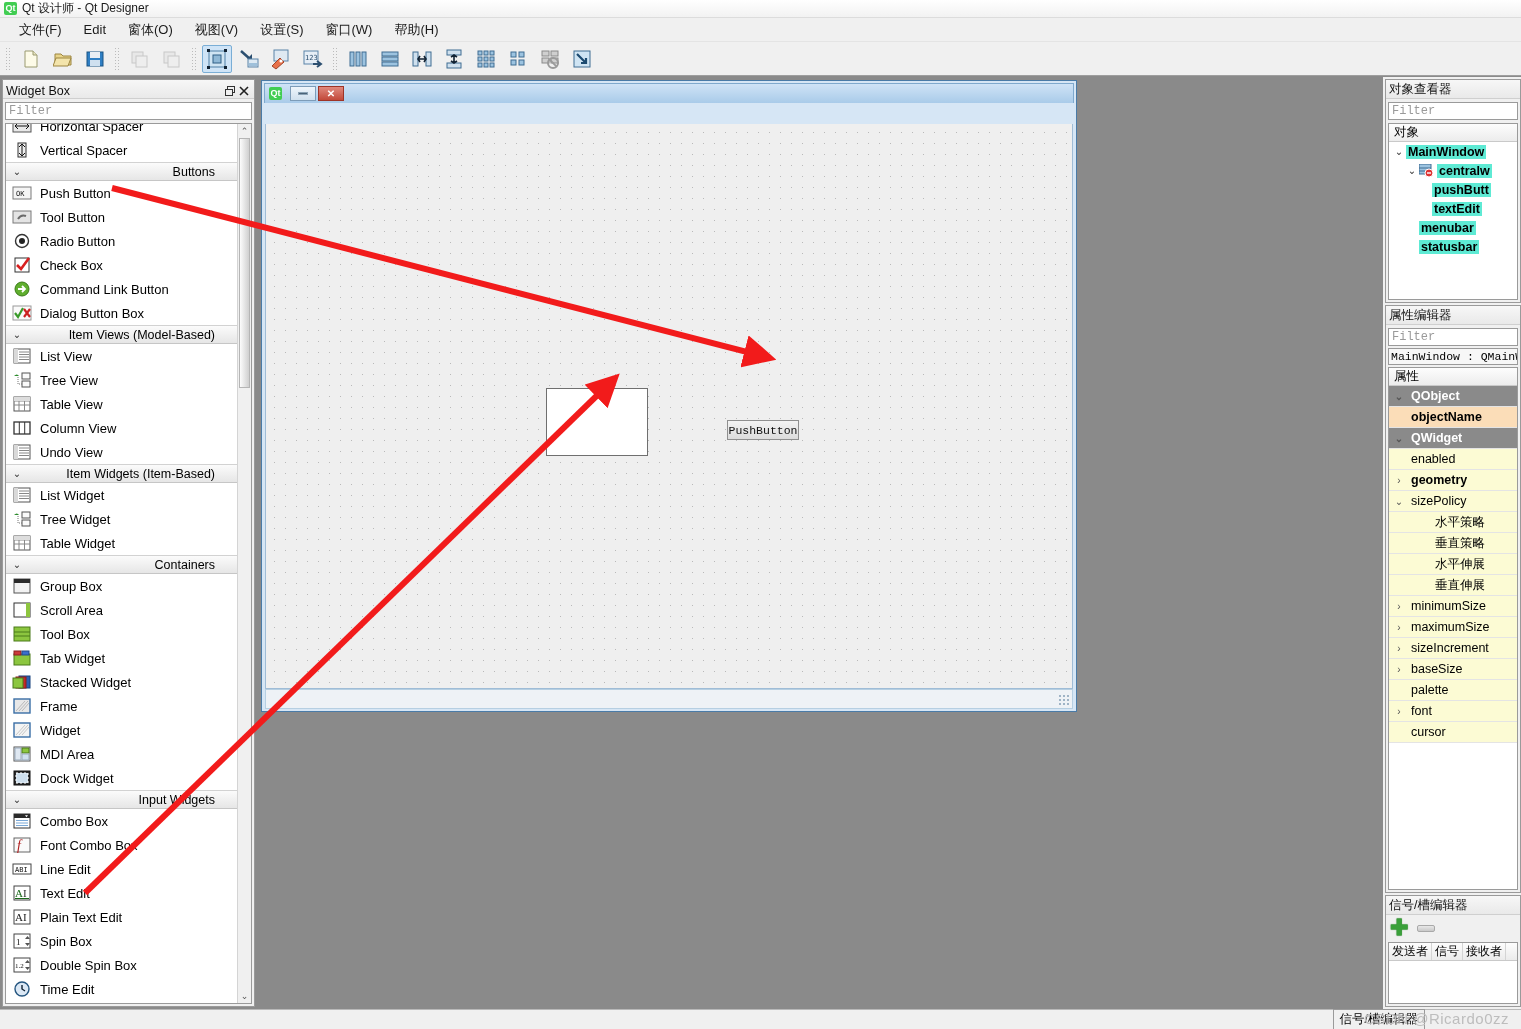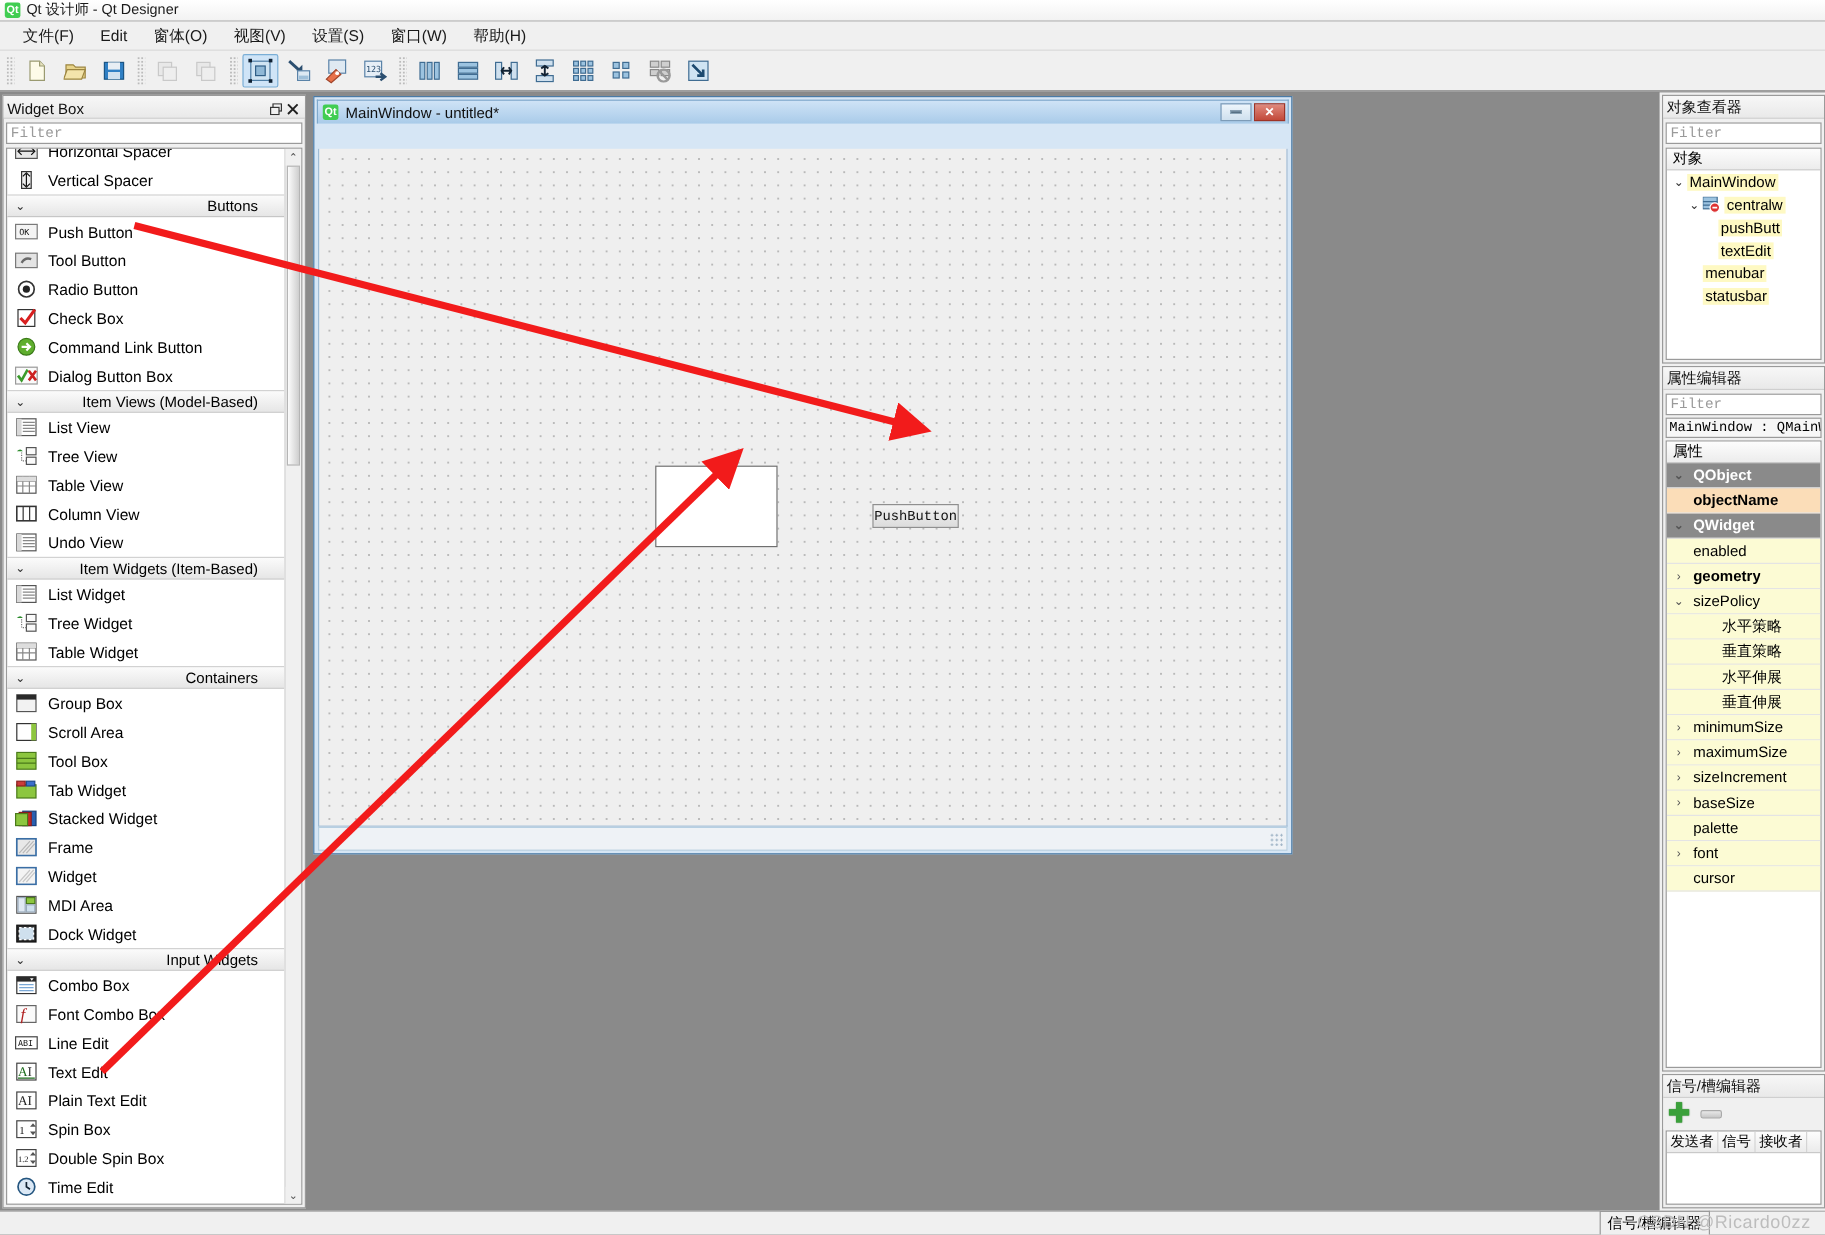--- a/index.html
+++ b/index.html
@@ -155,21 +155,21 @@
   #objinspector { height:224px; }
   #propeditor { flex:1; min-height:0; }
   #signalslot { height:112px; margin-bottom:2px; }
   .rlist { flex:1; background:#fff; border:1px solid #9a9a9a; margin:1px 2px 2px 2px;
            overflow:hidden; position:relative; }
   .col-head { height:18px; background:linear-gradient(#fdfdfd,#ececec);
               border-bottom:1px solid #c9c9c9; display:flex; align-items:center;
               font-size:12.5px; padding-left:5px; }
   .tree-row { height:19px; display:flex; align-items:center; font-size:12.5px;
               white-space:nowrap; }
-  .tree-row .lab { background:#fef9c3; padding:0 2px; }
+  .tree-row .lab { background:#5eead4; padding:0 2px;font-weight:bold; }
   .twist { width:14px; text-align:center; font-size:10px; color:#333; flex:0 0 14px; }
   .cw-icon { width:15px; height:13px; margin-right:3px; position:relative; flex:0 0 15px; }
 
   .prop-src { height:17px; background:#f7f7f7; border:1px solid #9a9a9a;
               margin:0 2px 1px 2px; font-family:"Liberation Mono",monospace;
               font-size:11.5px; display:flex; align-items:center; padding-left:2px;
               white-space:nowrap; overflow:hidden; }
   .prop-row { height:21px; display:flex; align-items:center; font-size:12.5px;
               border-bottom:1px solid #e4e4e4; white-space:nowrap; }
   .prop-row.group { background:#8a8a8a; color:#fff; font-weight:bold; }
@@ -754,21 +754,20 @@
         <div class="wb-thumb"></div>
         <div class="wb-arrow" style="position:absolute;bottom:0;left:0;right:0;">⌄</div>
       </div>
     </div>
   </div>
 
   <div id="canvas">
     <div id="formwin">
       <div id="form-title">
         <span class="form-qt">Qt</span>
-        <span class="ft">MainWindow - untitled*</span>
         <span class="wbtn min">
             <i></i>
           </span>
         <span class="wbtn close">✕</span>
       </div>
       <div id="form-central">
         <div id="txtedit"></div>
         <div id="pushbtn">PushButton</div>
       </div>
       <div id="form-statusbar">

